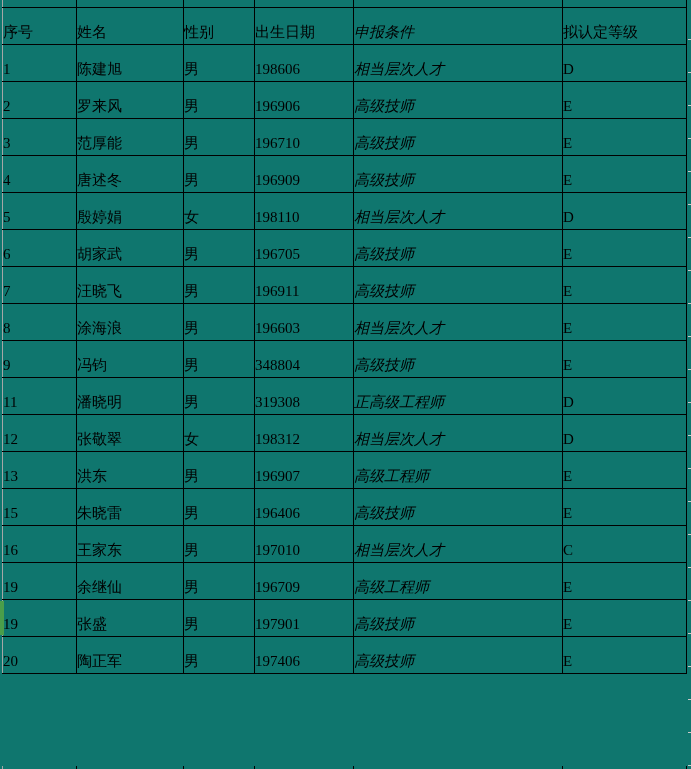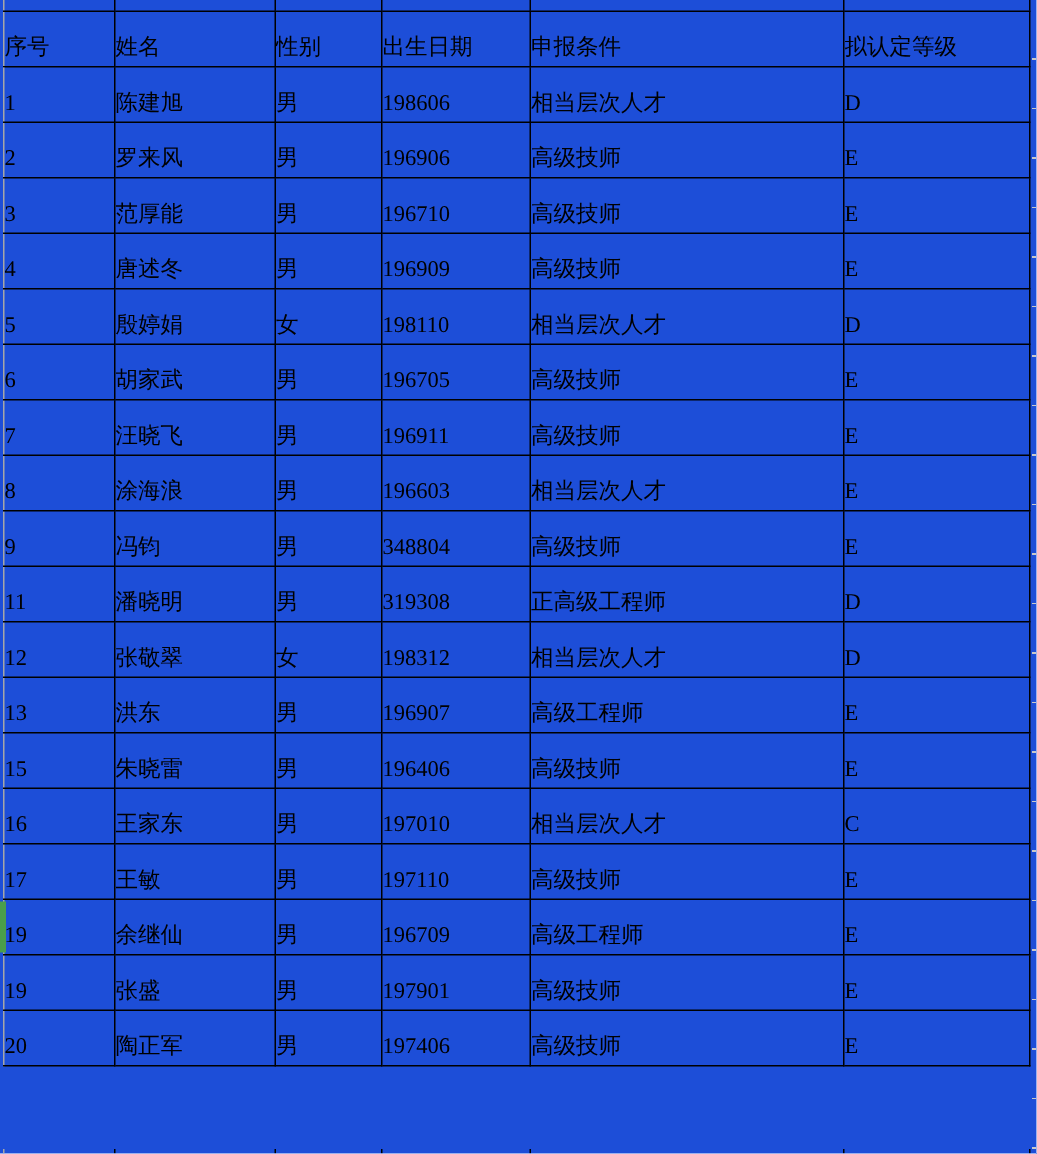--- a/index.html
+++ b/index.html
@@ -1,19 +1,19 @@
 <!DOCTYPE html>
 <html><head>
 <meta charset="utf-8">
 <style>
   html,body{margin:0;padding:0;background:#ffffff;}
   #screen{
     position:relative;
     width:691px;height:769px;
-    background:#1d4ed8;
+    background:#0f766e;
     overflow:hidden;
     font-family:"Liberation Serif","DejaVu Serif",serif;
   }
   
   table#sheet{
     position:absolute;left:2px;top:7px;
     border-collapse:collapse;table-layout:fixed;
     font-size:15px;color:#000;
   }
   #sheet td,#sheet th{
@@ -26,21 +26,21 @@
     white-space:nowrap;
     overflow:hidden;
     line-height:1.1;
   }
   
   #sheet td:first-child,#sheet th:first-child{border-left:1px solid #a6a6a6;}
   .c0{width:73px;padding-left:7px;}
   .c1{width:106px;padding-left:6px;}
   .c2{width:70px;padding-left:4px;}
   .c3{width:98px;padding-left:4px;}
-  .c4{width:208px;padding-left:5px;}
+  .c4{width:208px;padding-left:5px;font-style:italic;}
   .c5{width:123px;padding-left:2px;}
   
   .stub-v{position:absolute;width:1px;background:#000;}
   .stub-v.top{top:0;height:7px;}
   .stub-v.bottom{top:766px;height:3px;}
   .stub-v.grey{background:#a6a6a6;}
   
   #right-strip{
     position:absolute;left:688px;top:7px;width:3px;height:762px;
     background:repeating-linear-gradient(
@@ -194,28 +194,20 @@
         </tr>
         <tr>
           <td class="c0">16</td>
           <td class="c1">王家东</td>
           <td class="c2">男</td>
           <td class="c3">197010</td>
           <td class="c4">相当层次人才</td>
           <td class="c5">C</td>
         </tr>
         <tr>
-          <td class="c0">17</td>
-          <td class="c1">王敏</td>
-          <td class="c2">男</td>
-          <td class="c3">197110</td>
-          <td class="c4">高级技师</td>
-          <td class="c5">E</td>
-        </tr>
-        <tr>
           <td class="c0">19</td>
           <td class="c1">余继仙</td>
           <td class="c2">男</td>
           <td class="c3">196709</td>
           <td class="c4">高级工程师</td>
           <td class="c5">E</td>
         </tr>
         <tr>
           <td class="c0">19</td>
           <td class="c1">张盛</td>

